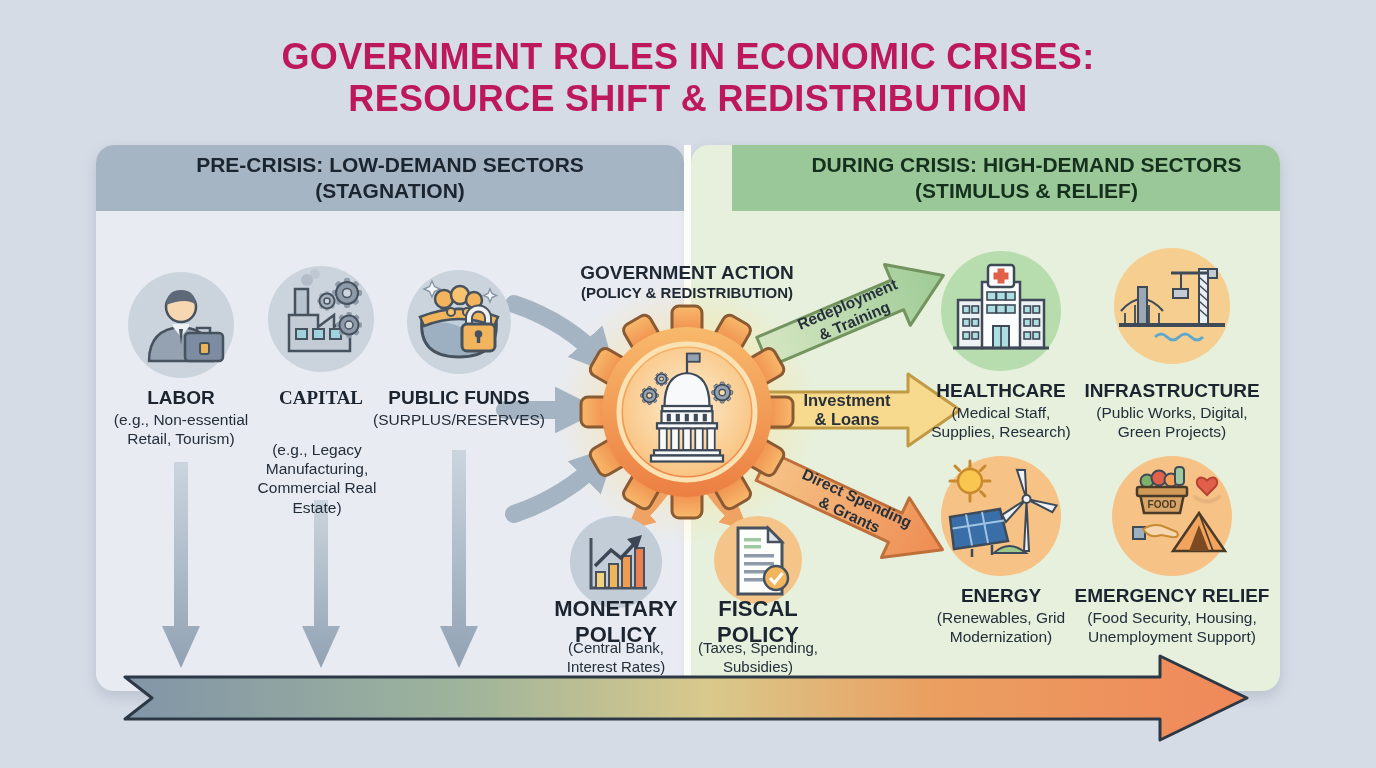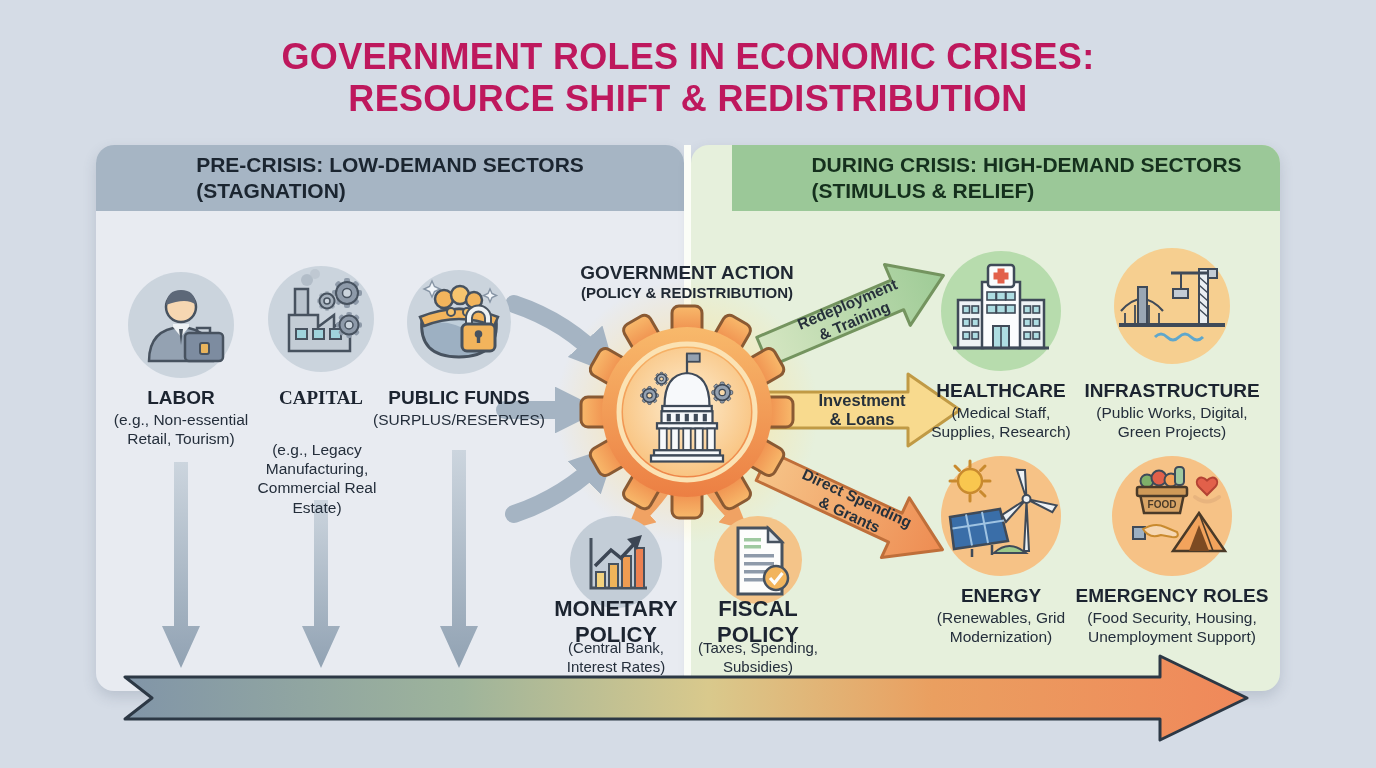--- a/index.html
+++ b/index.html
@@ -5,21 +5,21 @@
   html,body{margin:0;padding:0;background:#c9d2dc;}
   .canvas{position:relative;width:1376px;height:768px;background:#d5dce6;overflow:hidden;
           font-family:"Liberation Sans",sans-serif;}
   .abs{position:absolute;}
   .pre{white-space:pre-line;}
   .title{position:absolute;top:36px;left:0;width:100%;text-align:center;
          font-size:36px;line-height:1.16;font-weight:bold;color:#be185d;letter-spacing:.3px;}
   .panel{position:absolute;top:145px;height:546px;border-radius:18px;overflow:hidden;
          box-shadow:0 6px 14px rgba(60,80,100,.18);}
   .panel-header{width:100%;height:66px;display:flex;align-items:center;justify-content:center;
-         text-align:left;font-weight:bold;font-size:21px;line-height:1.22;}
+         text-align:center;font-weight:bold;font-size:21px;line-height:1.22;}
   .divider{position:absolute;left:684px;top:145px;width:7px;height:546px;background:#fbfdf7;}
   .lbl{position:absolute;transform:translateX(-50%);font-weight:bold;font-size:19px;
        color:#1c2430;text-align:center;line-height:1.15;}
   .desc{position:absolute;transform:translateX(-50%);font-size:15.5px;color:#242e3b;
         text-align:center;line-height:1.24;}
   .plbl{position:absolute;transform:translateX(-50%);font-weight:bold;font-size:22px;
         color:#1c2430;text-align:center;line-height:1.18;}
   .gov-h{position:absolute;transform:translateX(-50%);font-weight:bold;font-size:19px;color:#1f2732;text-align:center;}
   .gov-s{position:absolute;transform:translateX(-50%);font-weight:bold;font-size:15px;color:#1f2732;text-align:center;}
   .flow-lbl{position:absolute;font-weight:bold;font-size:15.5px;color:#27313b;
@@ -282,21 +282,21 @@
         <rect x="11" y="22" width="10" height="29" stroke-width="2.4"></rect>
         <rect x="27" y="22" width="10" height="29" stroke-width="2.4"></rect>
         <rect x="-44" y="51" width="88" height="7" stroke-width="3"></rect>
         <rect x="-48" y="58" width="96" height="8" stroke-width="3"></rect>
       </g>
     </svg>
   </div>
 
   <div class="flow-lbl" style="left:851px;top:313px;transform:translate(-50%,-50%) rotate(-23deg);">Redeployment
 &amp; Training</div>
-  <div class="flow-lbl" style="left:847px;top:410px;transform:translate(-50%,-50%);font-size:16.5px;margin-left:15px;">Investment
+  <div class="flow-lbl" style="left:847px;top:410px;transform:translate(-50%,-50%);font-size:16.5px;">Investment
 &amp; Loans</div>
   <div class="flow-lbl" style="left:853px;top:507px;transform:translate(-50%,-50%) rotate(25deg);">Direct Spending
 &amp; Grants</div>
 
   <div class="icon" style="left:568px;top:514px;">
     <svg width="96" height="96" viewBox="0 0 96 96">
       <circle cx="48" cy="48" r="46" fill="#c3cdd7"></circle>
       <path d="M23 24 V 74 H 79" fill="none" stroke="#47525f" stroke-width="3"></path>
       <rect x="28" y="58" width="9" height="16" fill="#f3d27e" stroke="#47525f" stroke-width="2"></rect>
       <rect x="41" y="50" width="9" height="24" fill="#f0b45a" stroke="#47525f" stroke-width="2"></rect>
@@ -432,18 +432,18 @@
 
   <div class="lbl" style="left:1001px;top:380px;">HEALTHCARE</div>
   <div class="desc pre" style="left:1001px;top:403px;">(Medical Staff,
 Supplies, Research)</div>
   <div class="lbl" style="left:1172px;top:380px;">INFRASTRUCTURE</div>
   <div class="desc pre" style="left:1172px;top:403px;">(Public Works, Digital,
 Green Projects)</div>
   <div class="lbl" style="left:1001px;top:585px;">ENERGY</div>
   <div class="desc pre" style="left:1001px;top:608px;">(Renewables, Grid
 Modernization)</div>
-  <div class="lbl" style="left:1172px;top:585px;">EMERGENCY ROLES</div>
+  <div class="lbl" style="left:1172px;top:585px;">EMERGENCY RELIEF</div>
   <div class="desc pre" style="left:1172px;top:608px;">(Food Security, Housing,
 Unemployment Support)</div>
 
 
 </div>
 
 </body></html>

